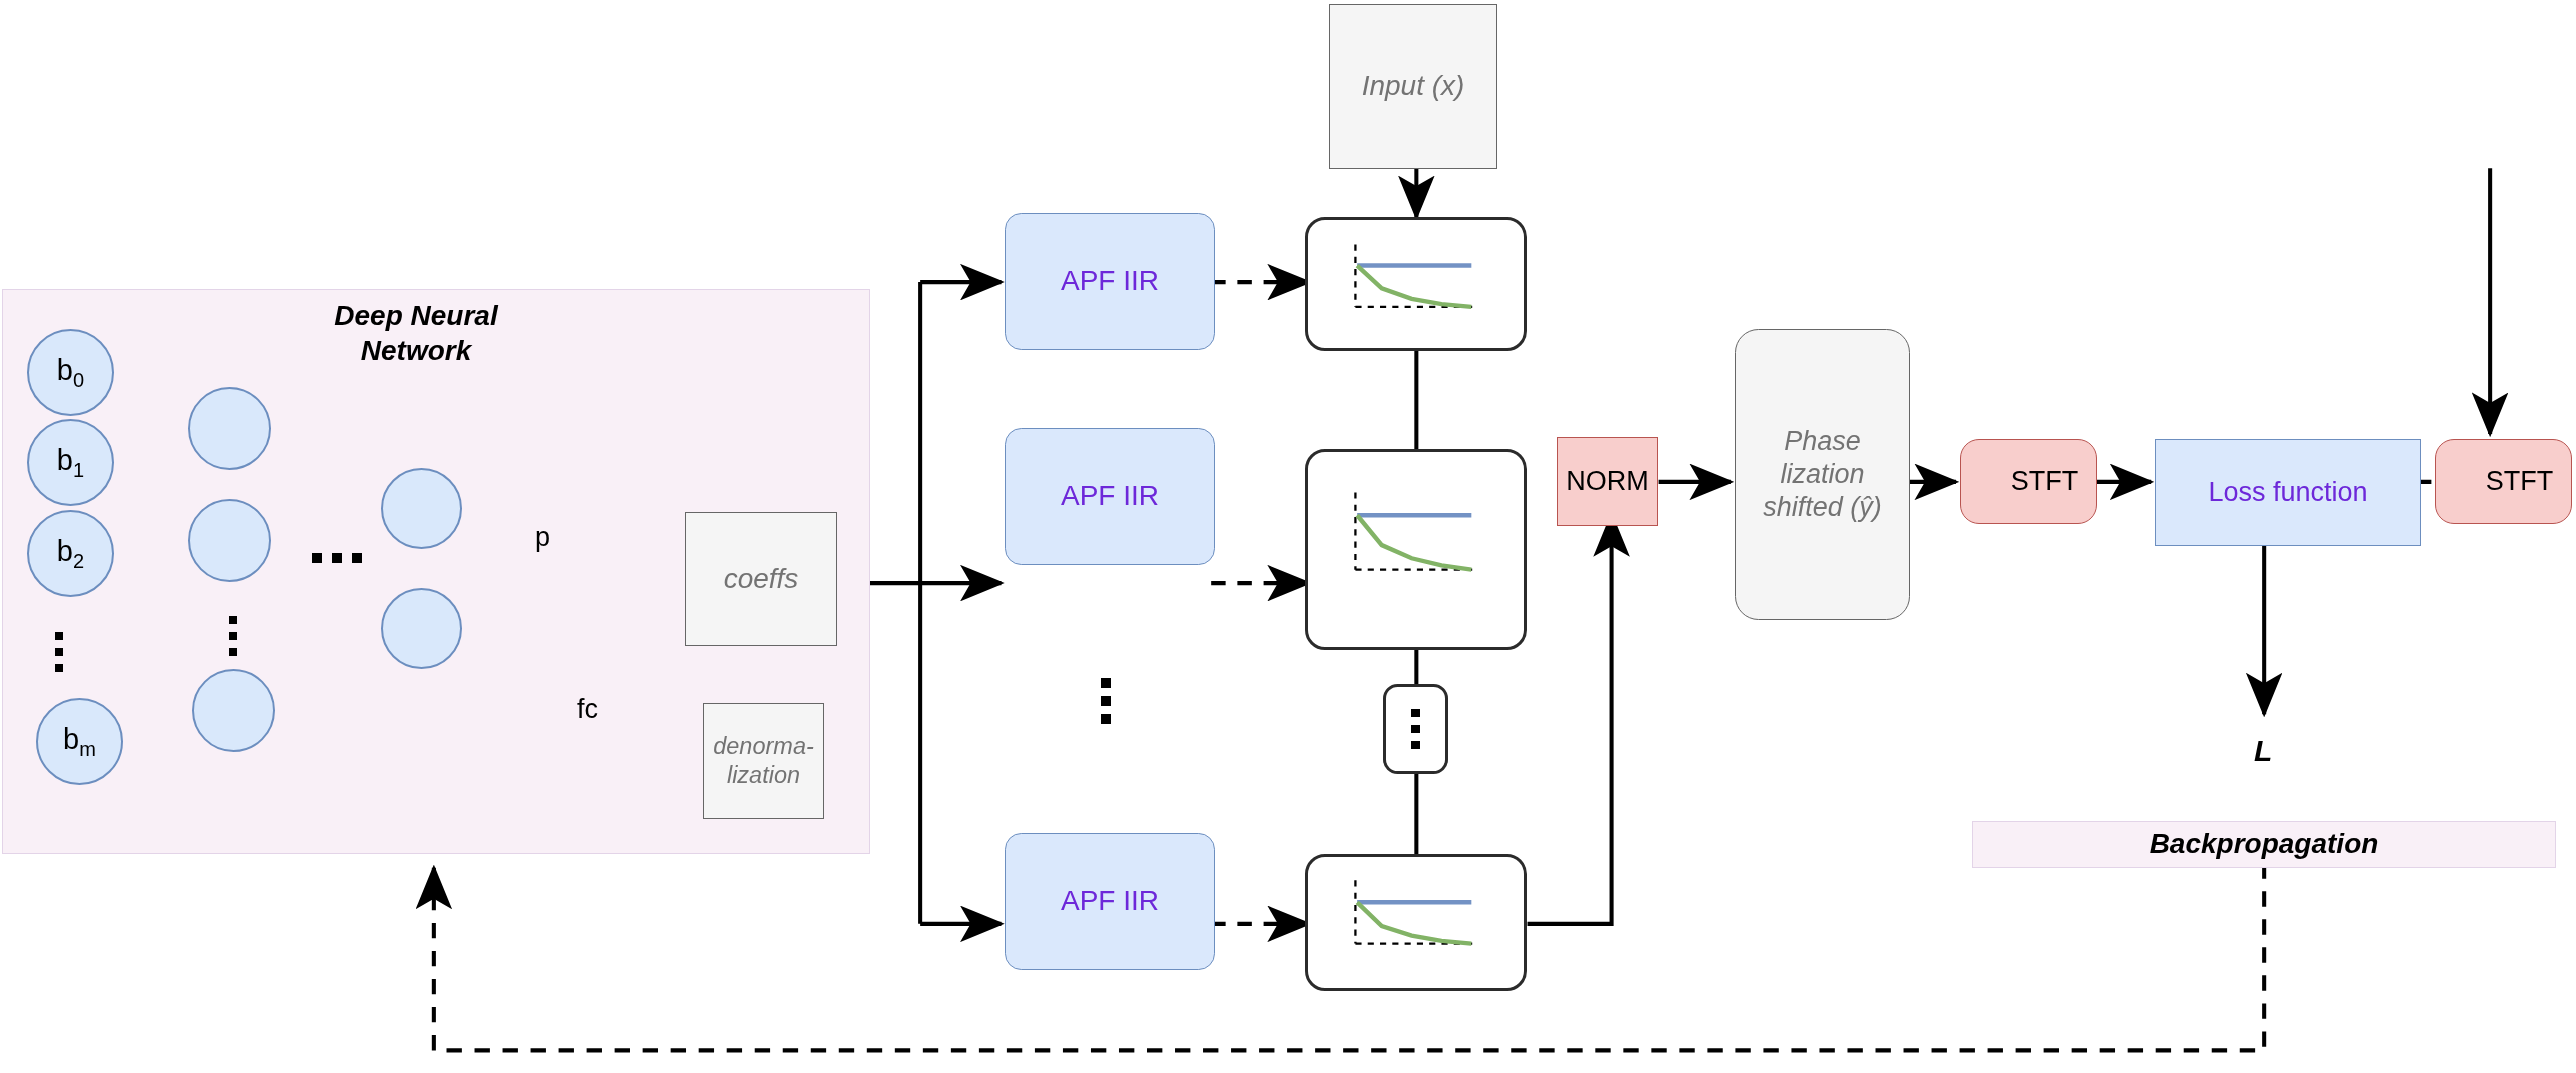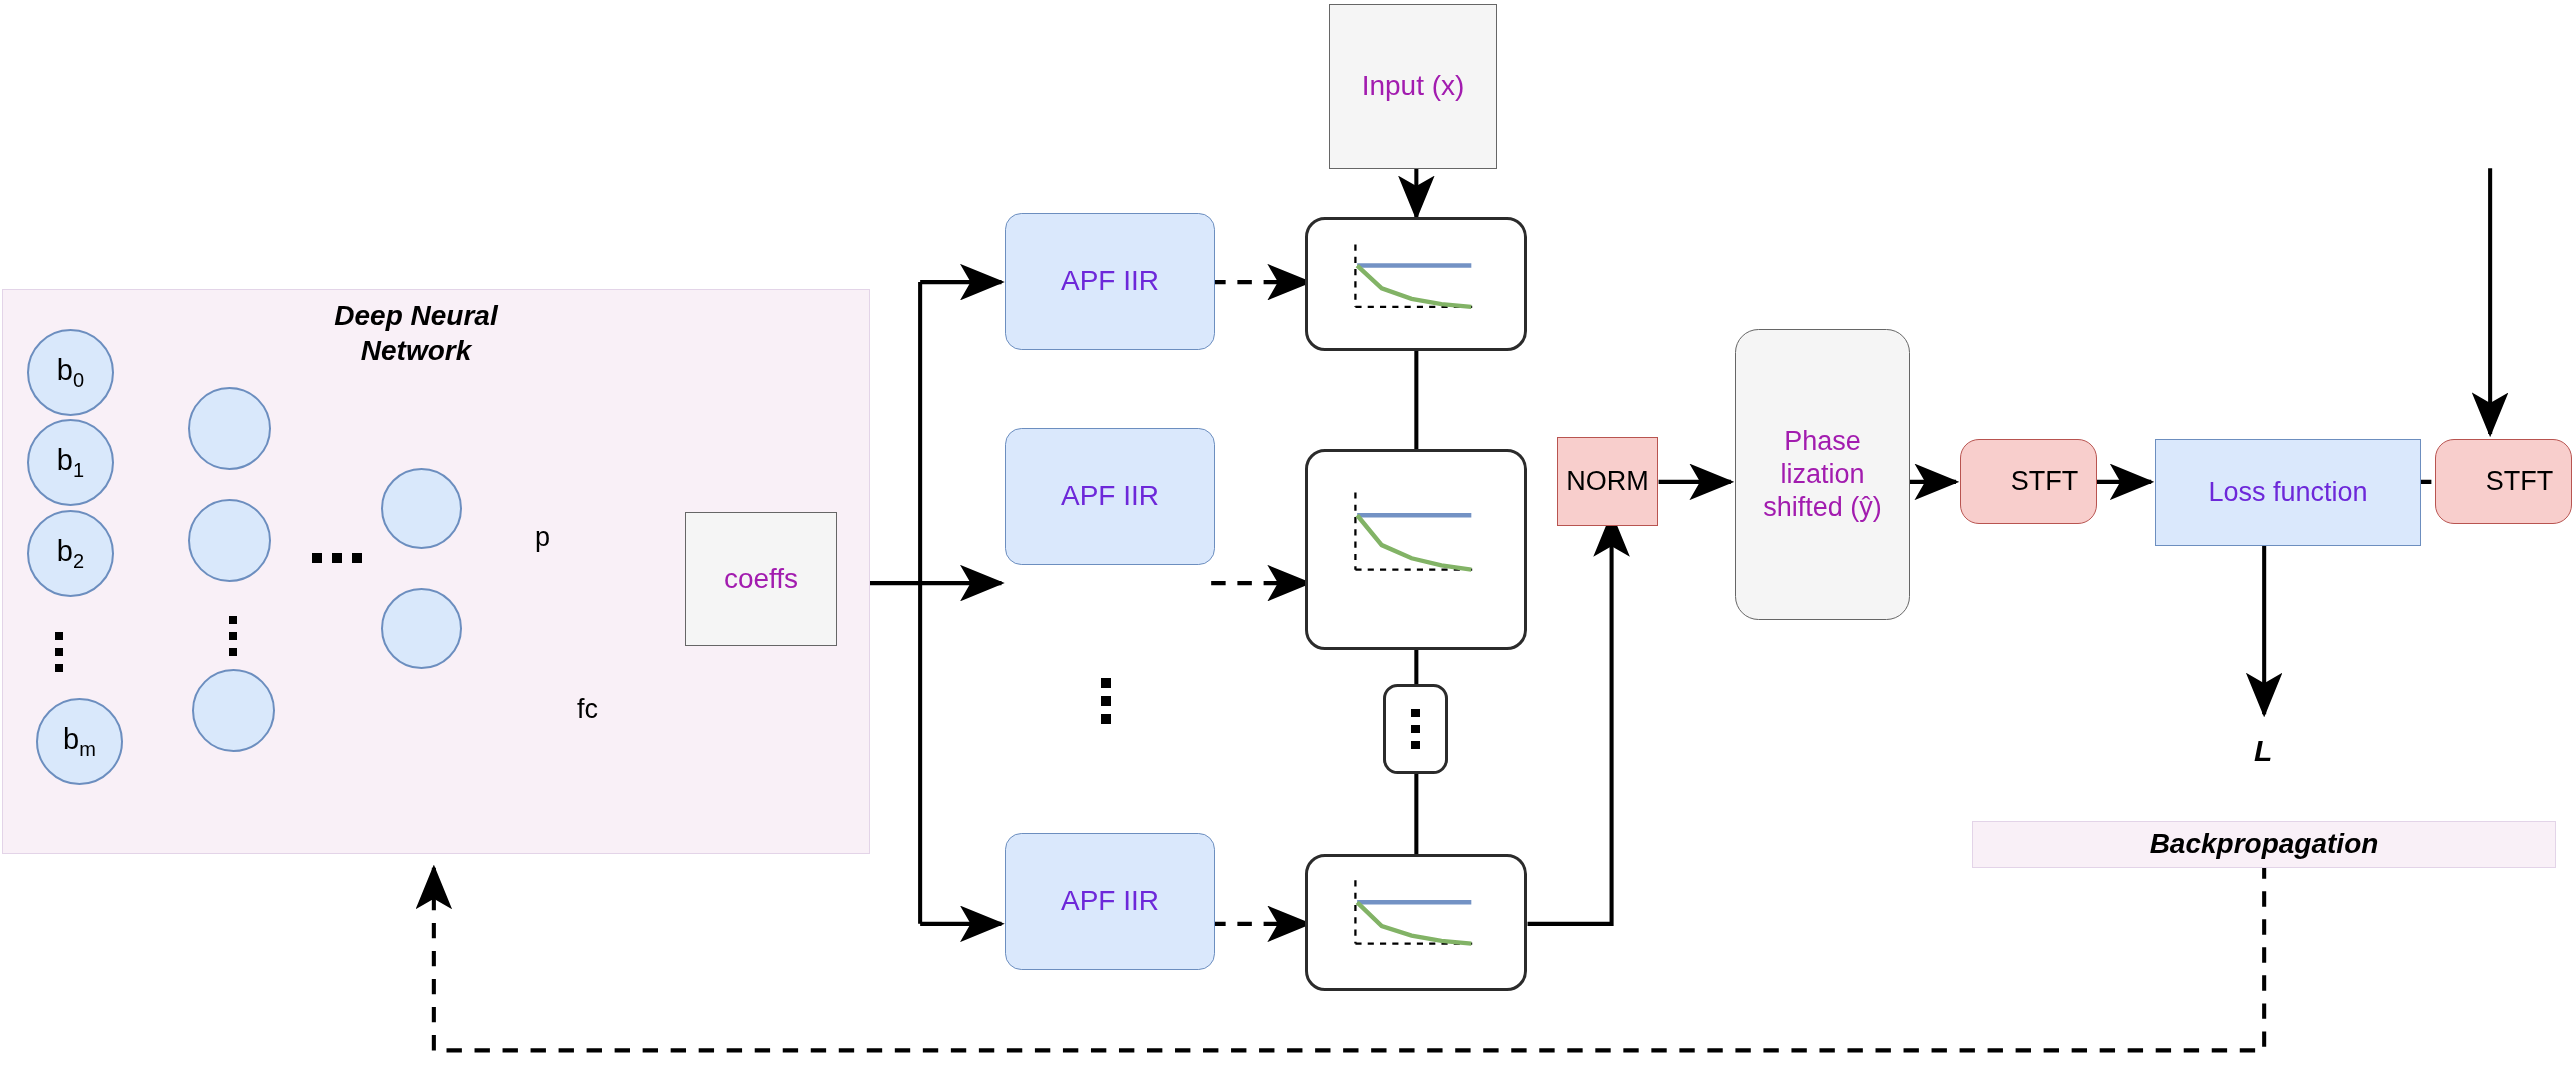--- a/index.html
+++ b/index.html
@@ -67,21 +67,22 @@
   .vdots{flex-direction:column;gap:8.1px;}
   .hdots{flex-direction:row;gap:10px;}
   .vdots i,.hdots i{
     display:block;width:8.1px;height:8.1px;background:#000;
   }
   .vdots.big i,.hdots.big i{width:10px;height:10px;}
   
   .greybox{
     background:#f5f5f5;
     border:1.8px solid #666666;
-    color:#a21caf;
+    color:#737373;
+    font-style:italic;
   }
   .greybox.round{border-radius:23.5px;}
   
   .bluebox{
     background:#dae8fc;
     border:1.8px solid #6c8ebf;
     color:#6d28d9;
   }
   .bluebox.round{border-radius:16.3px;}
   
@@ -259,20 +260,24 @@
       <i></i>
     </div>
 
   <div class="flabel" style="left:535px;top:522px;">p</div>
   <div class="flabel" style="left:577px;top:694px;">fc</div>
 
   <div class="node greybox t31" style="left:685px;top:512px;width:152px;height:134px;">
     <span>coeffs</span>
   </div>
 
+  <div class="node greybox t26" style="left:703px;top:703px;width:121px;height:116px;flex-direction:column;">
+    <span>denorma-</span>
+    <span>lization</span>
+  </div>
 
   <div class="node bluebox round t31" style="left:1005px;top:213px;width:210px;height:137px;">
     <span>APF IIR</span>
   </div>
   <div class="node bluebox round t31" style="left:1005px;top:428px;width:210px;height:137px;">
     <span>APF IIR</span>
   </div>
   <div class="node bluebox round t31" style="left:1005px;top:833px;width:210px;height:137px;">
     <span>APF IIR</span>
   </div>

